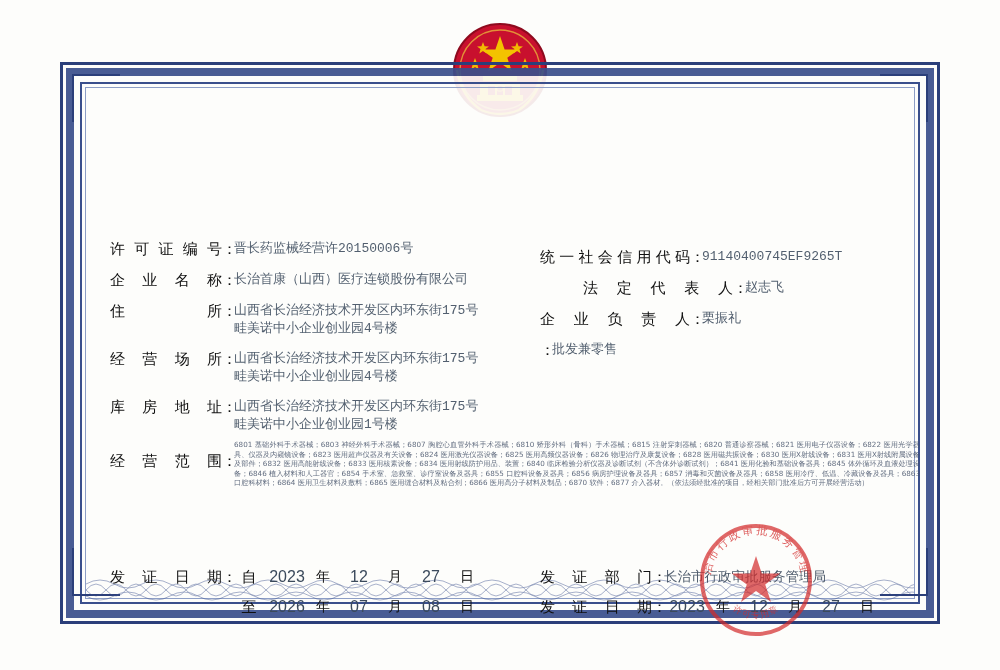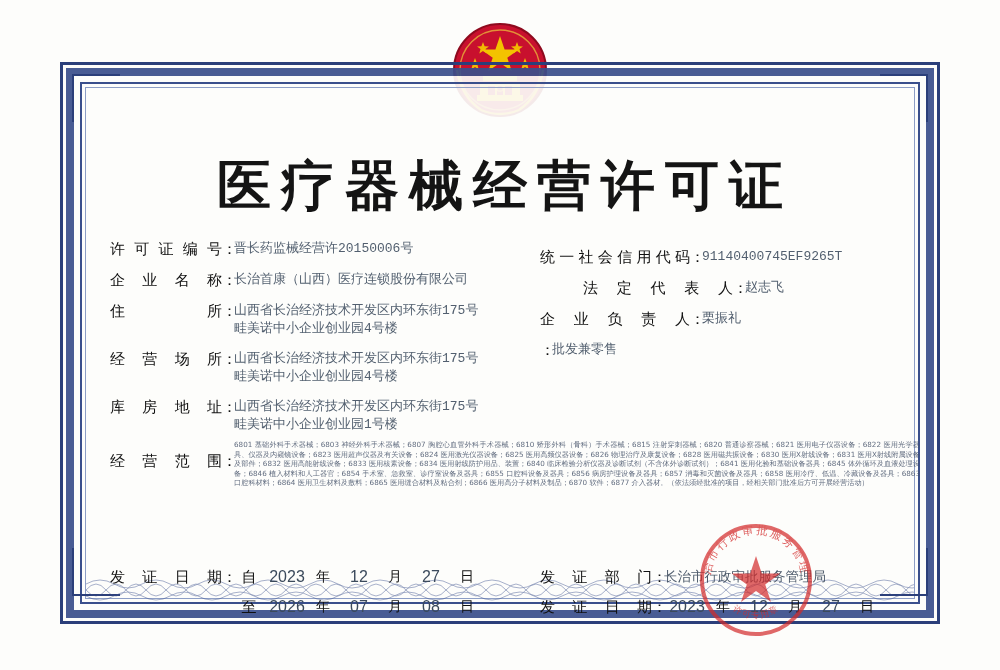--- a/index.html
+++ b/index.html
@@ -305,21 +305,20 @@
     <svg width="828" height="28" viewBox="0 0 828 28" xmlns="http://www.w3.org/2000/svg">
       <g stroke="#3a4f8c" fill="none" stroke-width="0.7" opacity="0.85">
         <path d="M0 14 Q 10 2 20 14 T 40 14 T 60 14 T 80 14 T 100 14 T 120 14 T 140 14 T 160 14 T 180 14 T 200 14 T 220 14 T 240 14 T 260 14 T 280 14 T 300 14 T 320 14 T 340 14 T 360 14 T 380 14 T 400 14 T 420 14 T 440 14 T 460 14 T 480 14 T 500 14 T 520 14 T 540 14 T 560 14 T 580 14 T 600 14 T 620 14 T 640 14 T 660 14 T 680 14 T 700 14 T 720 14 T 740 14 T 760 14 T 780 14 T 800 14 T 820 14 T 840 14"></path>
         <path d="M0 14 Q 10 26 20 14 T 40 14 T 60 14 T 80 14 T 100 14 T 120 14 T 140 14 T 160 14 T 180 14 T 200 14 T 220 14 T 240 14 T 260 14 T 280 14 T 300 14 T 320 14 T 340 14 T 360 14 T 380 14 T 400 14 T 420 14 T 440 14 T 460 14 T 480 14 T 500 14 T 520 14 T 540 14 T 560 14 T 580 14 T 600 14 T 620 14 T 640 14 T 660 14 T 680 14 T 700 14 T 720 14 T 740 14 T 760 14 T 780 14 T 800 14 T 820 14 T 840 14"></path>
         <path d="M0 8 Q 14 0 28 8 T 56 8 T 84 8 T 112 8 T 140 8 T 168 8 T 196 8 T 224 8 T 252 8 T 280 8 T 308 8 T 336 8 T 364 8 T 392 8 T 420 8 T 448 8 T 476 8 T 504 8 T 532 8 T 560 8 T 588 8 T 616 8 T 644 8 T 672 8 T 700 8 T 728 8 T 756 8 T 784 8 T 812 8 T 840 8"></path>
         <path d="M0 20 Q 14 28 28 20 T 56 20 T 84 20 T 112 20 T 140 20 T 168 20 T 196 20 T 224 20 T 252 20 T 280 20 T 308 20 T 336 20 T 364 20 T 392 20 T 420 20 T 448 20 T 476 20 T 504 20 T 532 20 T 560 20 T 588 20 T 616 20 T 644 20 T 672 20 T 700 20 T 728 20 T 756 20 T 784 20 T 812 20 T 840 20"></path>
       </g>
     </svg>
   </div>
 
-  <div class="title">医疗器械经营许可证</div>
 
   <div class="col-left">
     <div class="field">
       <span class="lbl">许可证编号</span>
       <span class="colon">：</span>
       <span class="val">晋长药监械经营许20150006号</span>
     </div>
     <div class="field">
       <span class="lbl">企业名称</span>
       <span class="colon">：</span>

